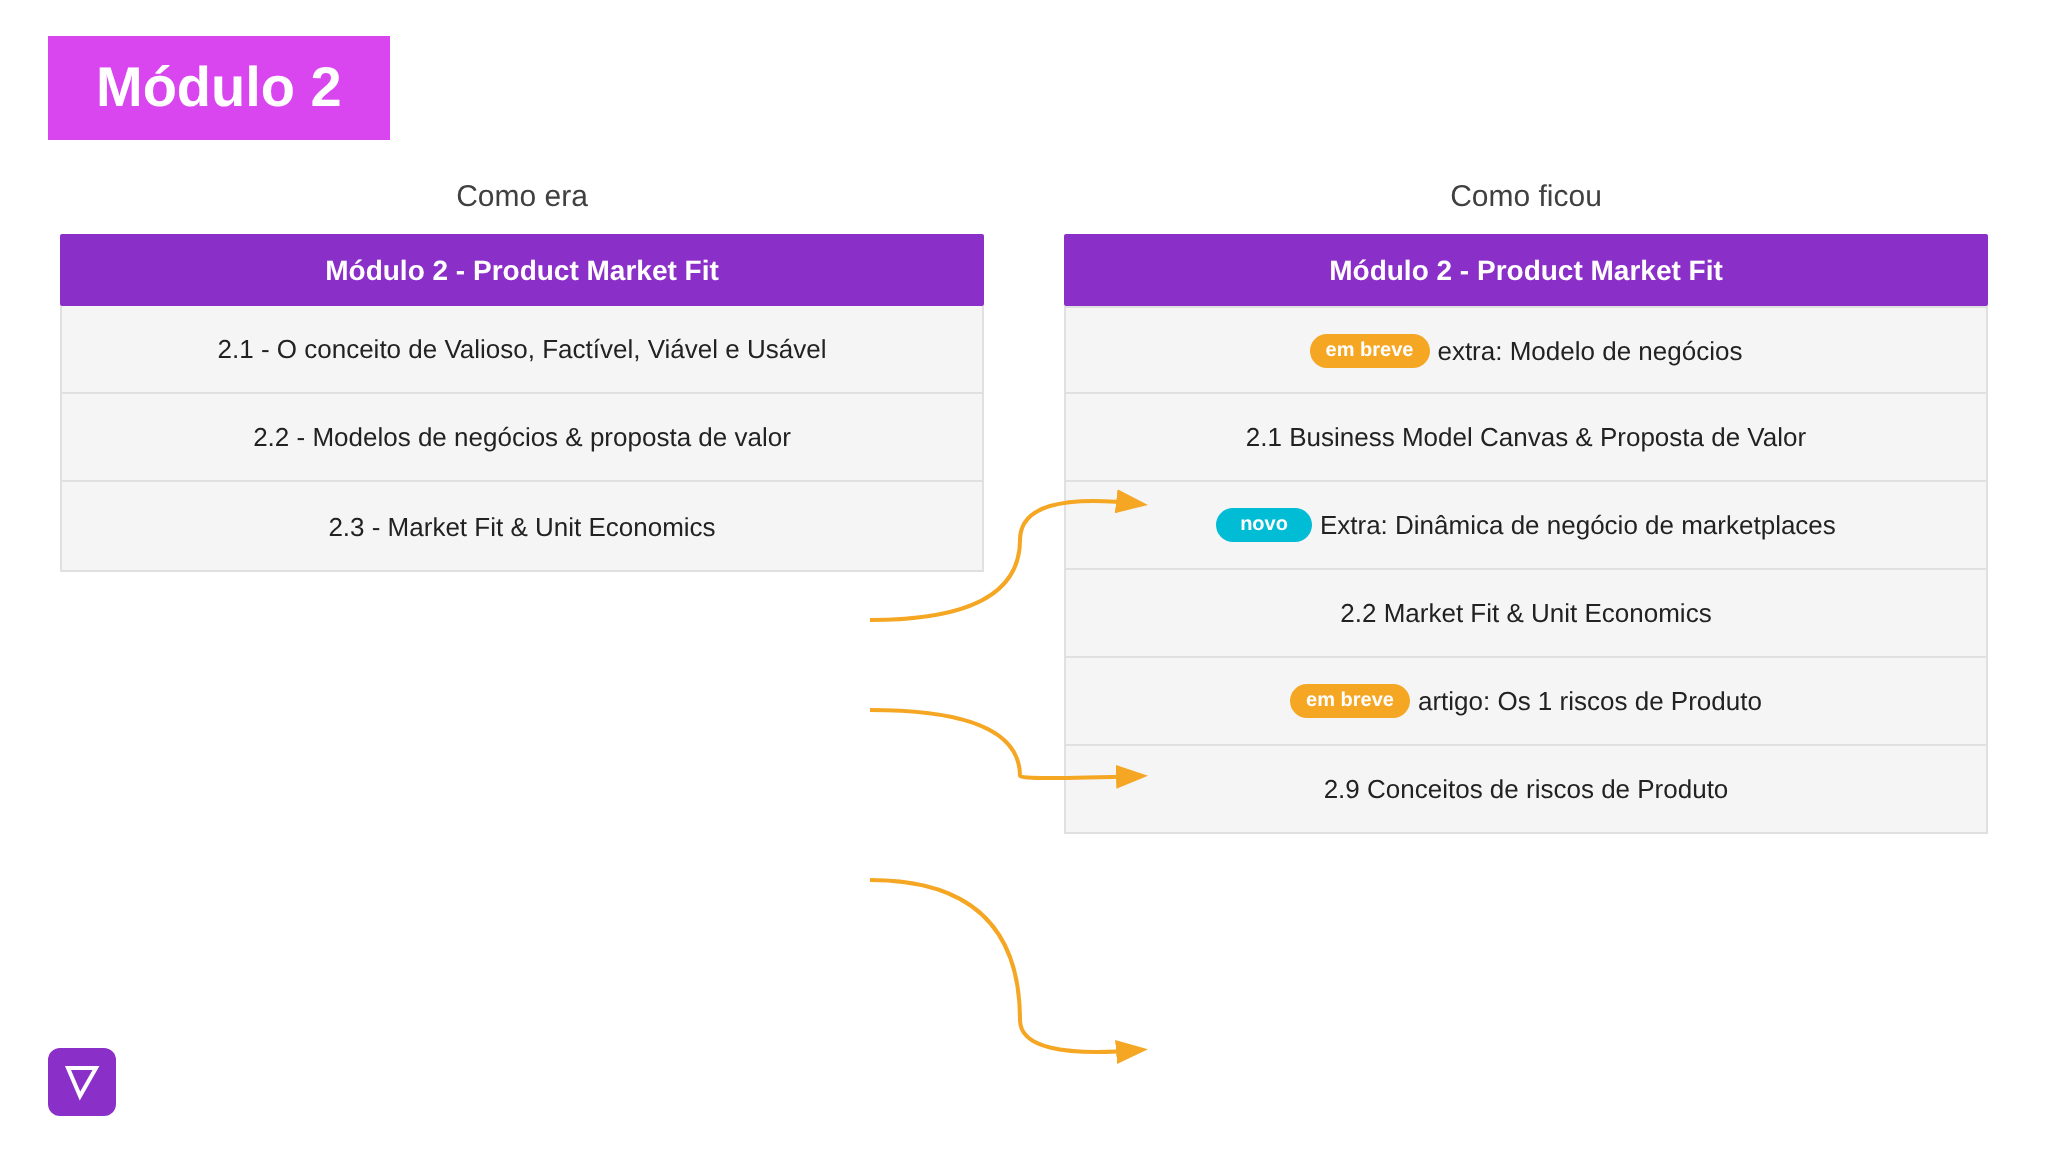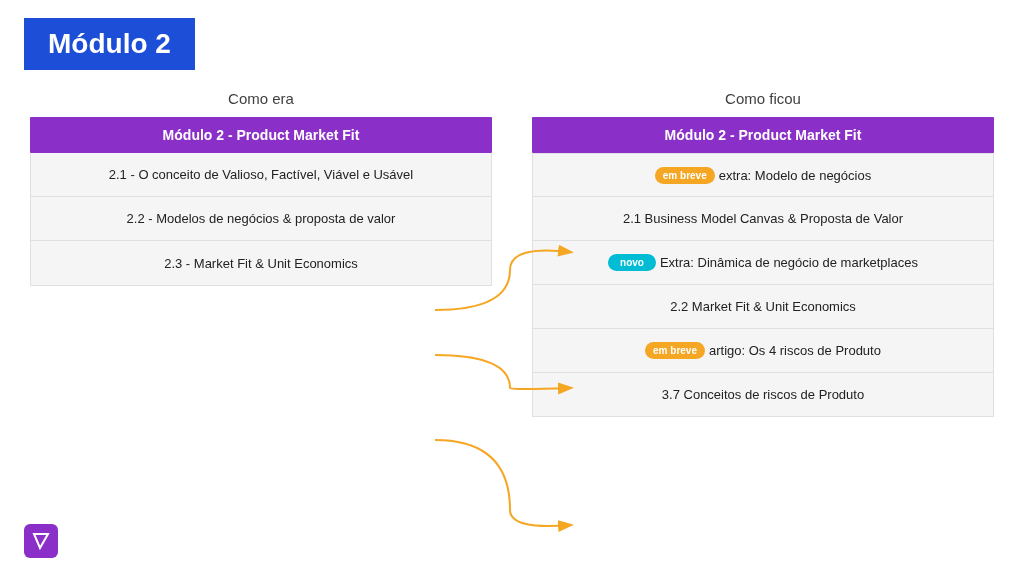--- a/index.html
+++ b/index.html
@@ -7,21 +7,21 @@
       font-family: 'Segoe UI', Arial, sans-serif;
       background: #fff;
       width: 1024px;
       height: 576px;
       overflow: hidden;
       position: relative;
     }
 
     
     .header {
-      background: #1d4ed8;
+      background: #d946ef;
       padding: 10px 24px;
       display: inline-block;
       margin: 18px 0 0 24px;
     }
     .header h1 {
       color: #fff;
       font-size: 28px;
       font-weight: 800;
     }
 
@@ -236,24 +236,24 @@
         </div>
         <div class="right-list-item">
           <span class="badge-novo">novo</span>
           <span>Extra: Dinâmica de negócio de marketplaces</span>
         </div>
         <div class="right-list-item">
           <span>2.2 Market Fit &amp; Unit Economics</span>
         </div>
         <div class="right-list-item">
           <span class="badge-em-breve">em breve</span>
-          <span>artigo: Os 4 riscos de Produto</span>
-        </div>
-        <div class="right-list-item">
-          <span>3.7 Conceitos de riscos de Produto</span>
+          <span>artigo: Os 1 riscos de Produto</span>
+        </div>
+        <div class="right-list-item">
+          <span>2.9 Conceitos de riscos de Produto</span>
         </div>
       </div>
   </div>
 
 </div>
 
 
 <svg class="arrows-overlay" viewBox="0 0 1024 576" xmlns="http://www.w3.org/2000/svg">
 
   <path d="M 435 310 Q 510 310 510 270 Q 510 245 570 252" stroke="#F5A623" stroke-width="2" fill="none" marker-end="url(#arrow-gold)"></path>

